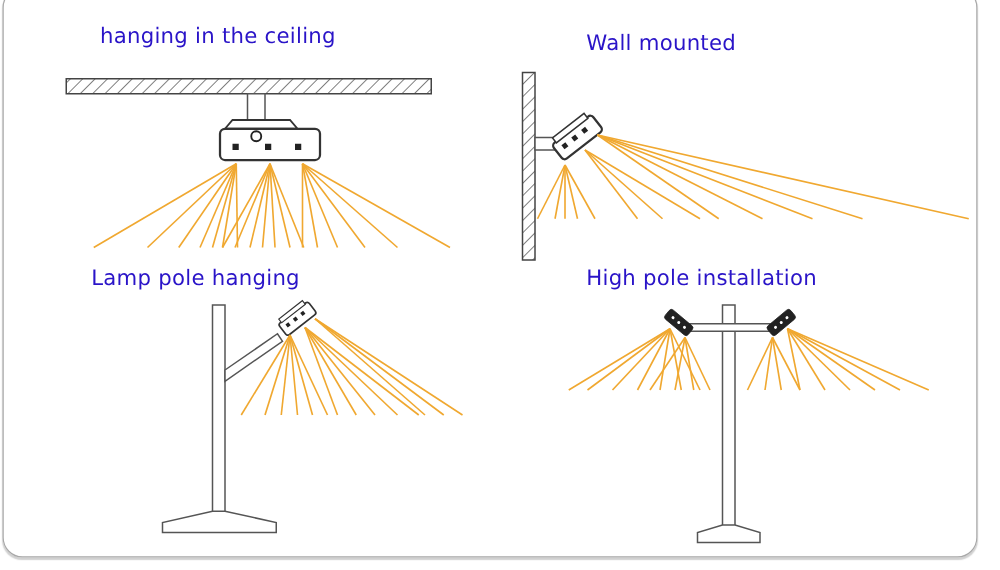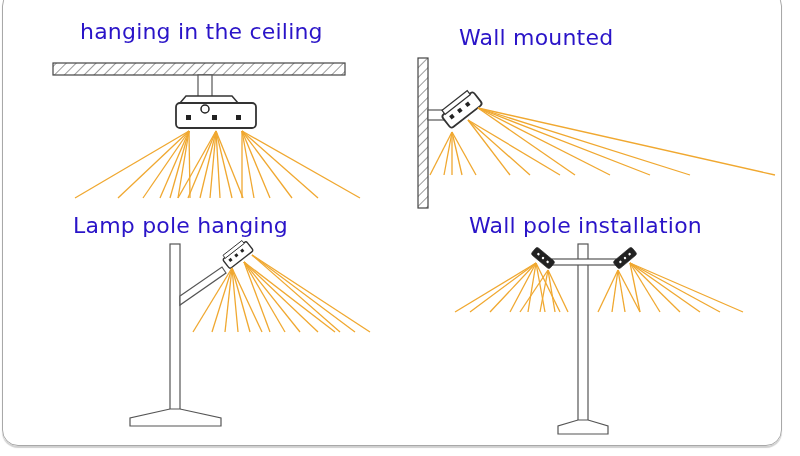--- a/index.html
+++ b/index.html
@@ -1,29 +1,29 @@
 <!DOCTYPE html>
 <html><head>
 <meta charset="utf-8">
 <style>
   html, body { margin:0; padding:0; background:#ffffff; }
   body { width:800px; height:456px; overflow:hidden; position:relative; font-family:"DejaVu Sans", sans-serif; }
   .frame { position:absolute; left:2px; top:-10px; width:778px; height:454px; border:1.5px solid #a8a8a8; border-radius:16px; box-shadow:0 2px 1px #d0d0d0; }
-  .label { position:absolute; color:#2a14c8; font-size:22px; white-space:nowrap; letter-spacing:0.2px; }
+  .label { position:absolute; color:#2a14c8; font-size:17px; white-space:nowrap; letter-spacing:0.2px; }
   svg { position:absolute; left:0; top:0; }
 </style>
 </head>
 <body>
 
 <div class="frame"></div>
 
 <div class="label" style="left:80px;top:19px;">hanging in the ceiling</div>
-<div class="label" style="left:459px;top:25px;text-align:right;">Wall mounted</div>
+<div class="label" style="left:469px;top:25px;text-align:right;">Wall mounted</div>
 <div class="label" style="left:73px;top:213px;">Lamp pole hanging</div>
-<div class="label" style="left:469px;top:213px;">Wall pole installation</div>
+<div class="label" style="left:469px;top:213px;">High pole installation</div>
 
 <svg width="800" height="456" viewBox="0 0 800 456">
   <defs>
     <pattern id="hatch" width="7" height="7" patternUnits="userSpaceOnUse" patternTransform="rotate(45)">
       <line x1="0" y1="0" x2="0" y2="7" stroke="#555" stroke-width="1.2"></line>
     </pattern>
     <g id="lampbody">
       <rect x="-20" y="-8" width="40" height="16" rx="3" fill="#fff" stroke="#333" stroke-width="1.8"></rect>
       <rect x="-14" y="-3" width="4" height="4" fill="#222"></rect>
       <rect x="-4" y="-3" width="4" height="4" fill="#222"></rect>

